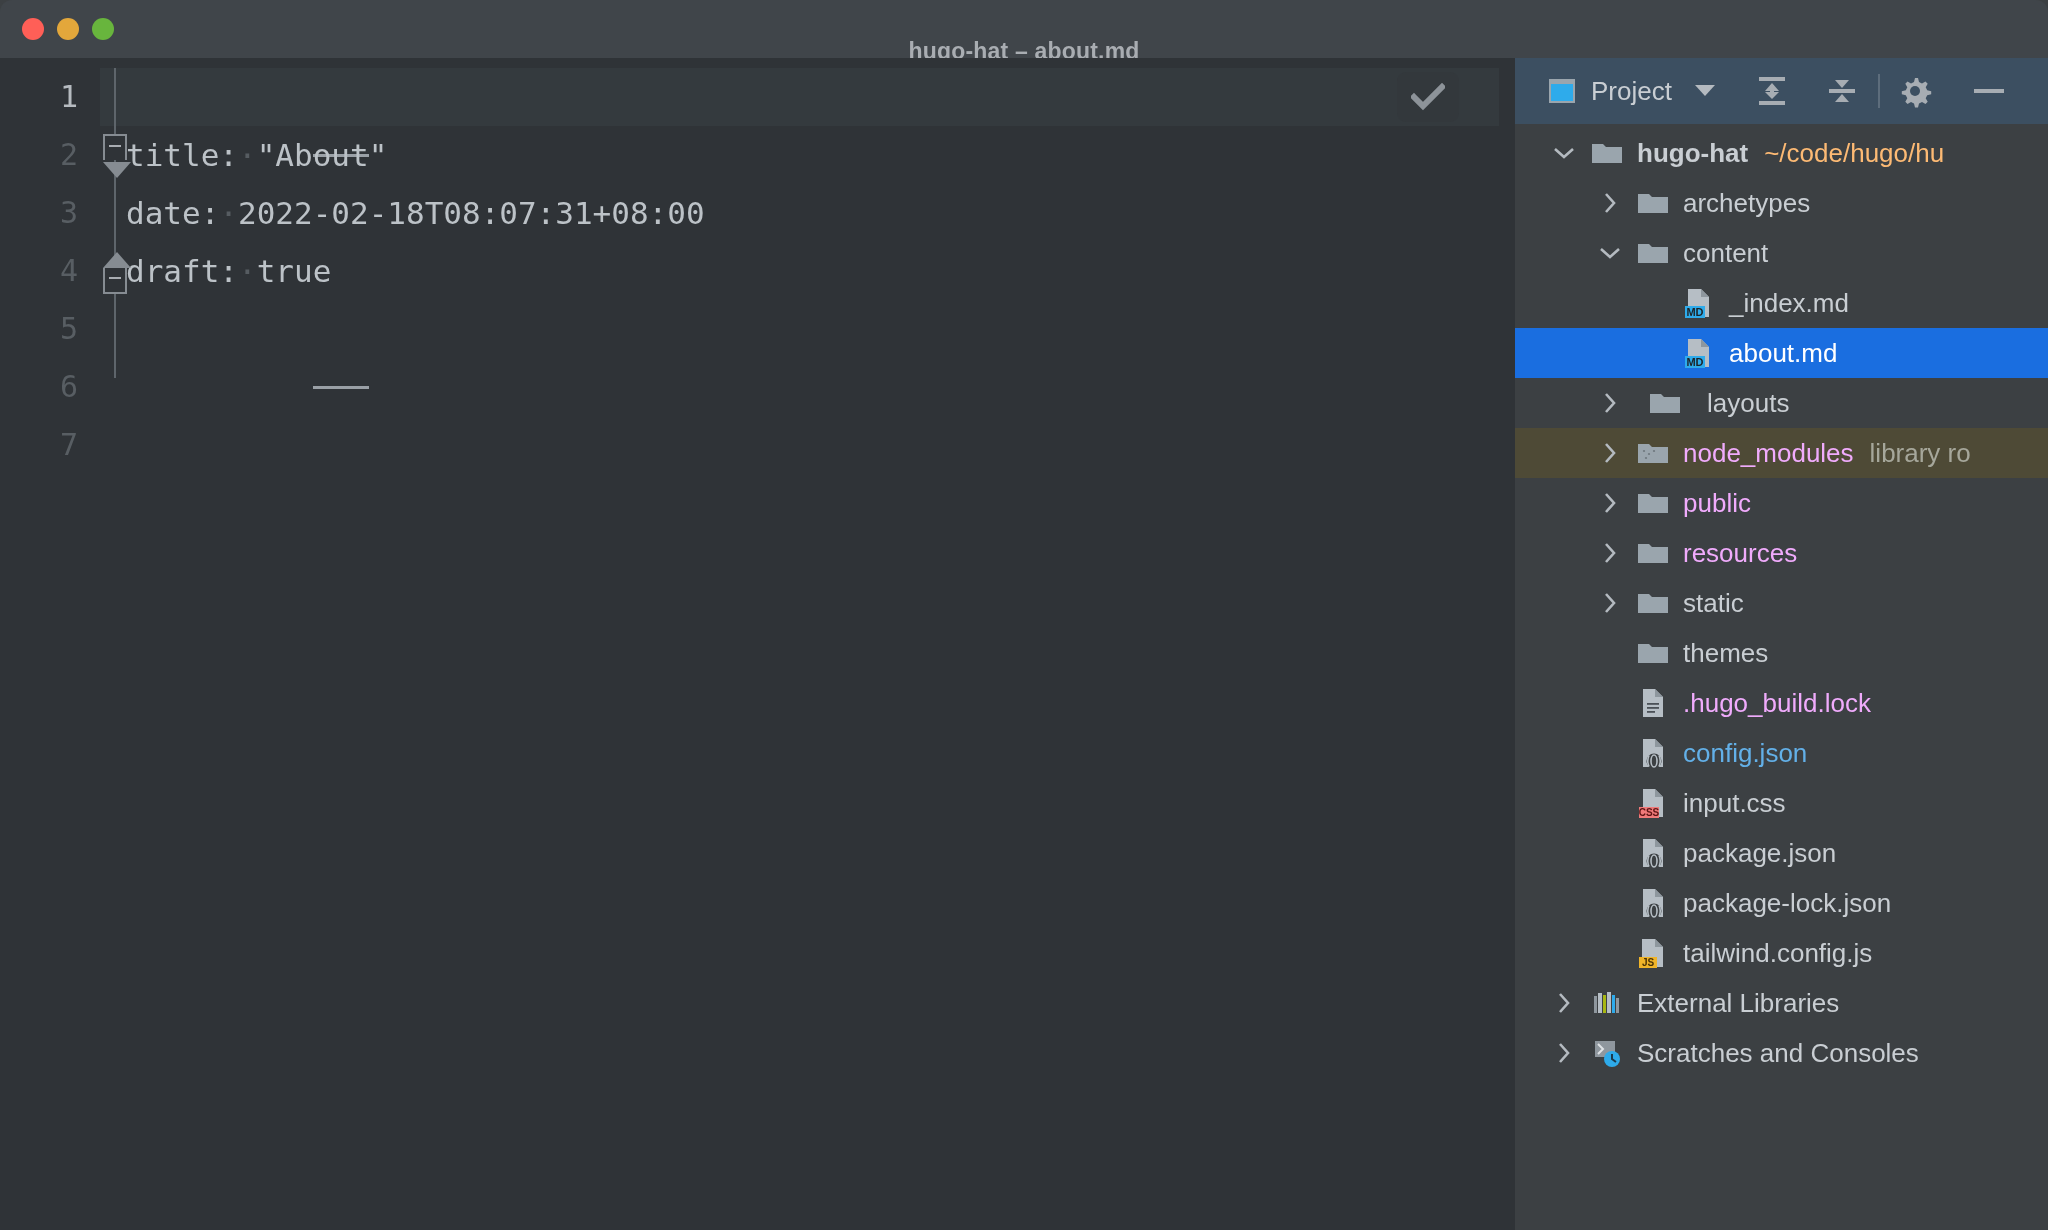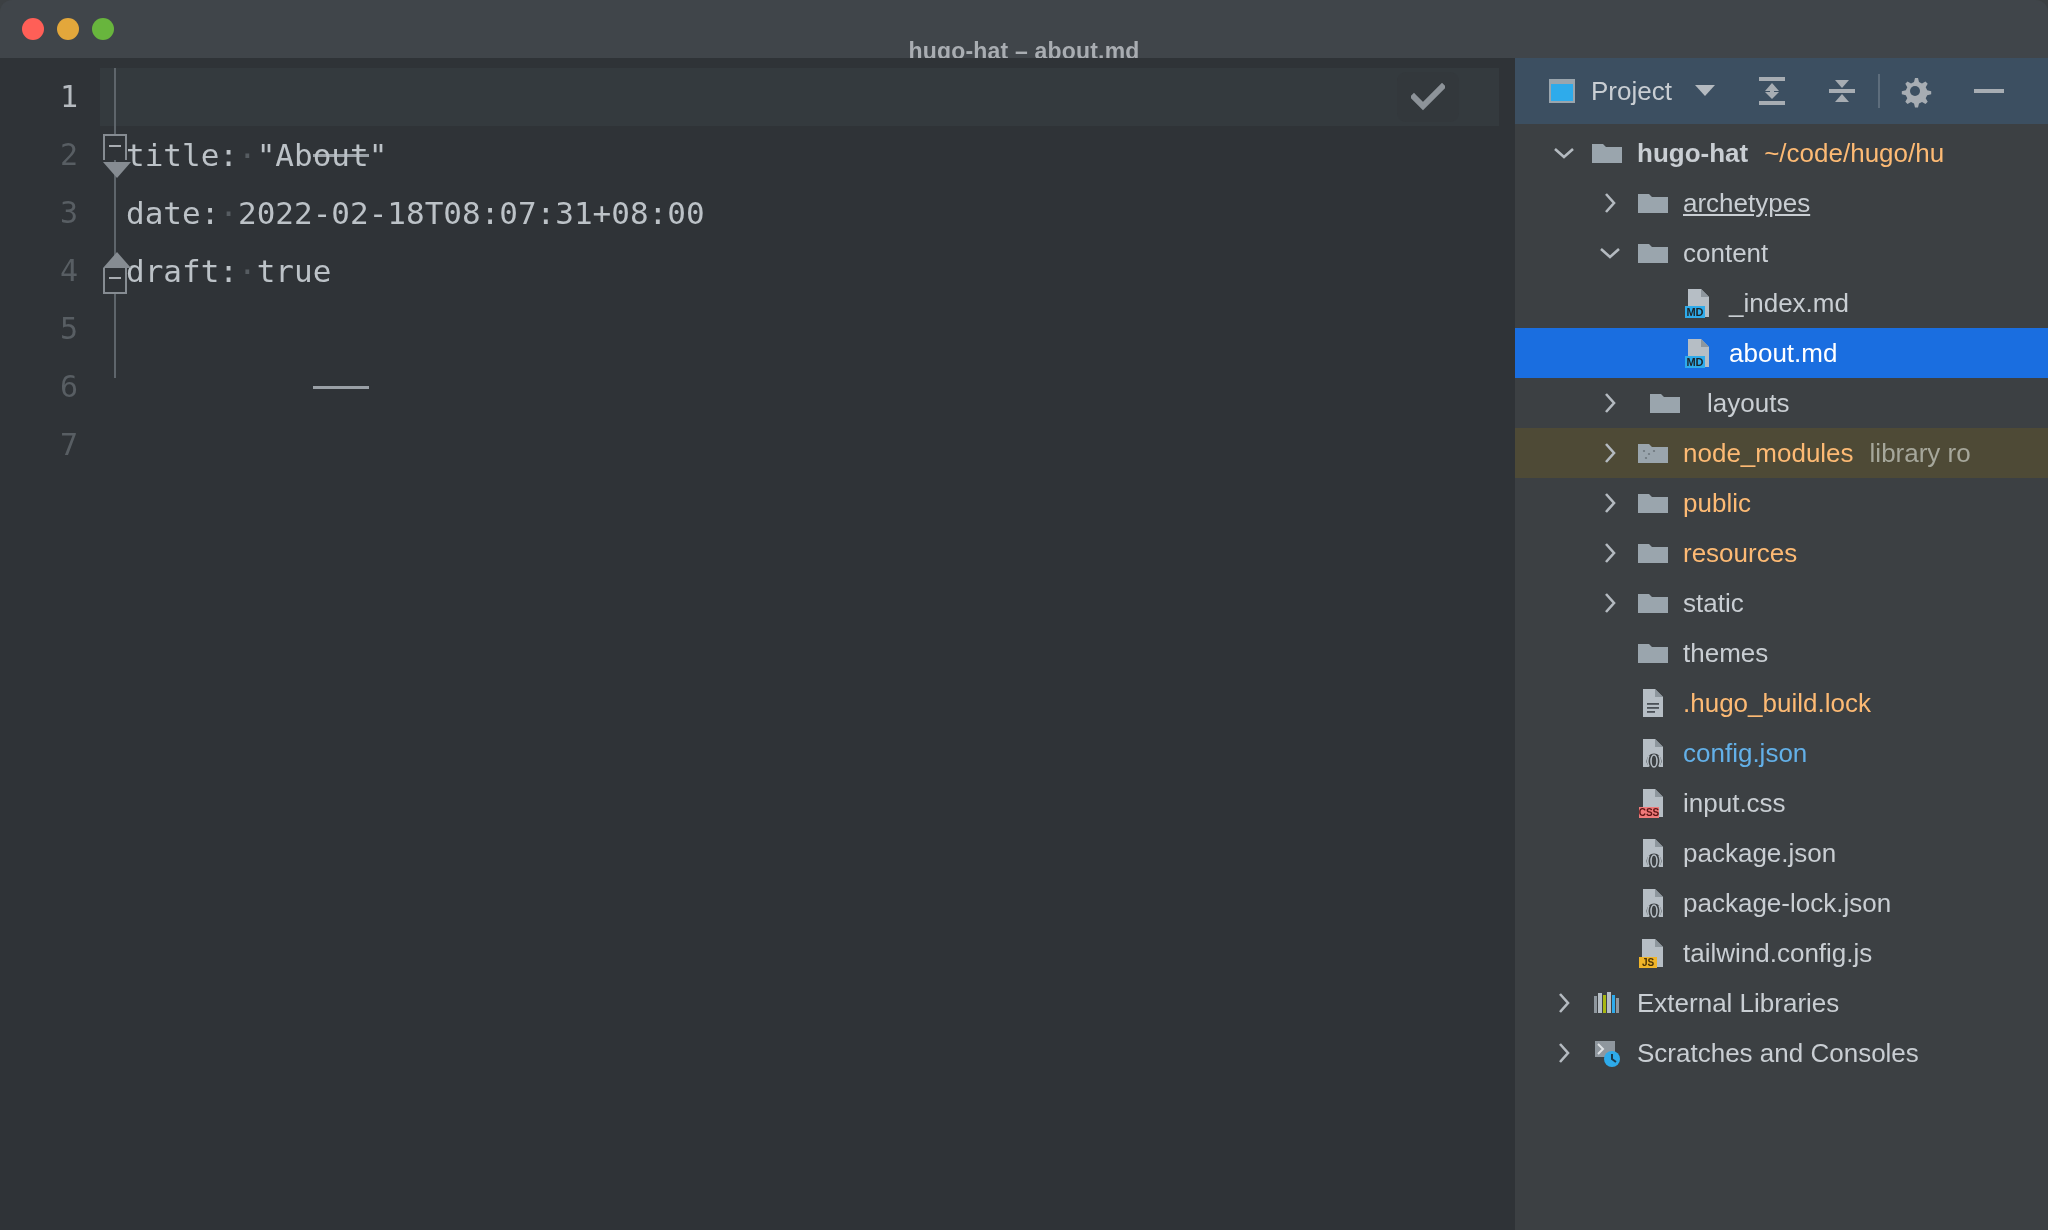--- a/index.html
+++ b/index.html
@@ -282,21 +282,21 @@
     width: 40px;
     min-width: 40px;
     display: flex;
     align-items: center;
     justify-content: center;
     margin-right: 10px;
     flex: none;
   }
   .row-label { flex: none; }
   .row-label.bold { font-weight: bold; }
-  .row-label.olive { color: #fdba74; }
+  .row-label.olive { color: #f0abfc; }
   .row-label.blue-txt { color: #63b0e8; }
   .row-note {
     color: #fdba74;
     margin-left: 16px;
     flex: none;
   }
   .row.ignored-bg .row-note { color: #a6a79b; }
 </style>
 </head>
 <body>
@@ -424,21 +424,21 @@
           </span>
           <span class="row-icon">
             <svg width="32" height="26" viewBox="0 0 32 26">
                 <path d="M1 4 h11 l3 3 h16 v16 h-30 z" fill="#9aa5ad"></path>
               </svg>
           </span>
           <span class="row-label bold">hugo-hat</span>
           <span class="row-note">~/code/hugo/hu</span>
         </div>
 
-        <div class="row" style="padding-left:72px;text-decoration:underline;">
+        <div class="row" style="padding-left:72px;">
           <span class="chev">
             <svg width="14" height="22" viewBox="0 0 14 22">
                 <path d="M3 2 L11 11 L3 20" stroke="#b4bac0" stroke-width="2.6" fill="none"></path>
               </svg>
           </span>
           <span class="row-icon">
             <svg width="32" height="26" viewBox="0 0 32 26">
                 <path d="M1 4 h11 l3 3 h16 v16 h-30 z" fill="#9aa5ad"></path>
               </svg>
           </span>

